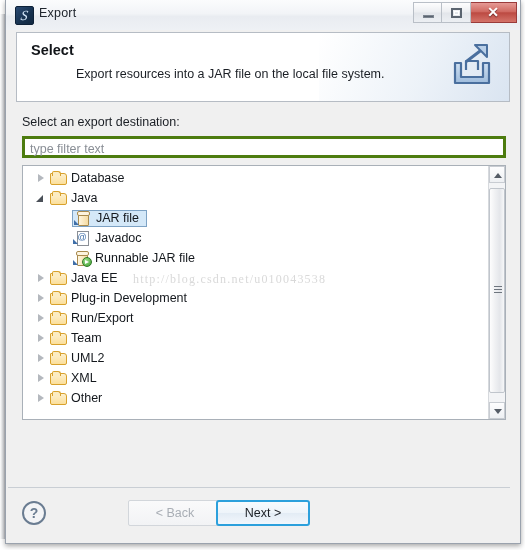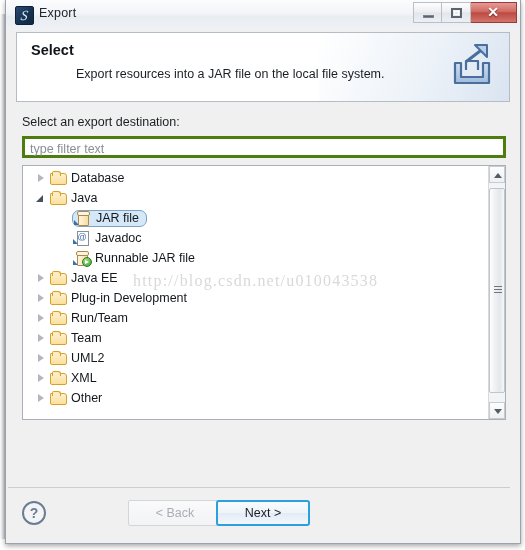--- a/index.html
+++ b/index.html
@@ -303,21 +303,21 @@
     width:0;height:0;
     border-left:5px solid #3f6fa8;
     border-top:5px solid transparent;
   }
 
   .tlabel { padding-right: 3px; }
   .trow.indent .twist { margin-left: 36px; }
   .trow.selected .selwrap {
     background: #d4e8f8;
     border: 1px solid #7da2c4;
-    border-radius: 7px;
+    border-radius: 0;
     padding: 0px 4px 0px 1px;
     margin-left: -1px;
     display: flex;
     align-items: center;
     height: 17px;
     box-sizing: border-box;
   }
   .selwrap { display:flex; align-items:center; }
 
   
@@ -411,21 +411,21 @@
   .b-back   { left: 128px; }
   .b-next   { left: 216px; }
   .b-finish { left: 314px; }
   .b-cancel { left: 412px; }
 
   
   .watermark {
     position: absolute;
     left: 133px; top: 272px;
     font-family: "Liberation Serif", serif;
-    font-size: 16px;
+    font-size: 12px;
     color: #d9d9d9;
     letter-spacing: 1.2px;
     white-space: nowrap;
     pointer-events: none;
   }
 </style>
 </head>
 <body>
 
 <div id="root">
@@ -533,21 +533,21 @@
 
         <div class="trow">
           <span class="twist collapsed"></span>
           <span class="ico folder"></span>
           <span class="tlabel">Plug-in Development</span>
         </div>
 
         <div class="trow">
           <span class="twist collapsed"></span>
           <span class="ico folder"></span>
-          <span class="tlabel">Run/Team</span>
+          <span class="tlabel">Run/Export</span>
         </div>
 
         <div class="trow">
           <span class="twist collapsed"></span>
           <span class="ico folder"></span>
           <span class="tlabel">Team</span>
         </div>
 
         <div class="trow">
           <span class="twist collapsed"></span>

